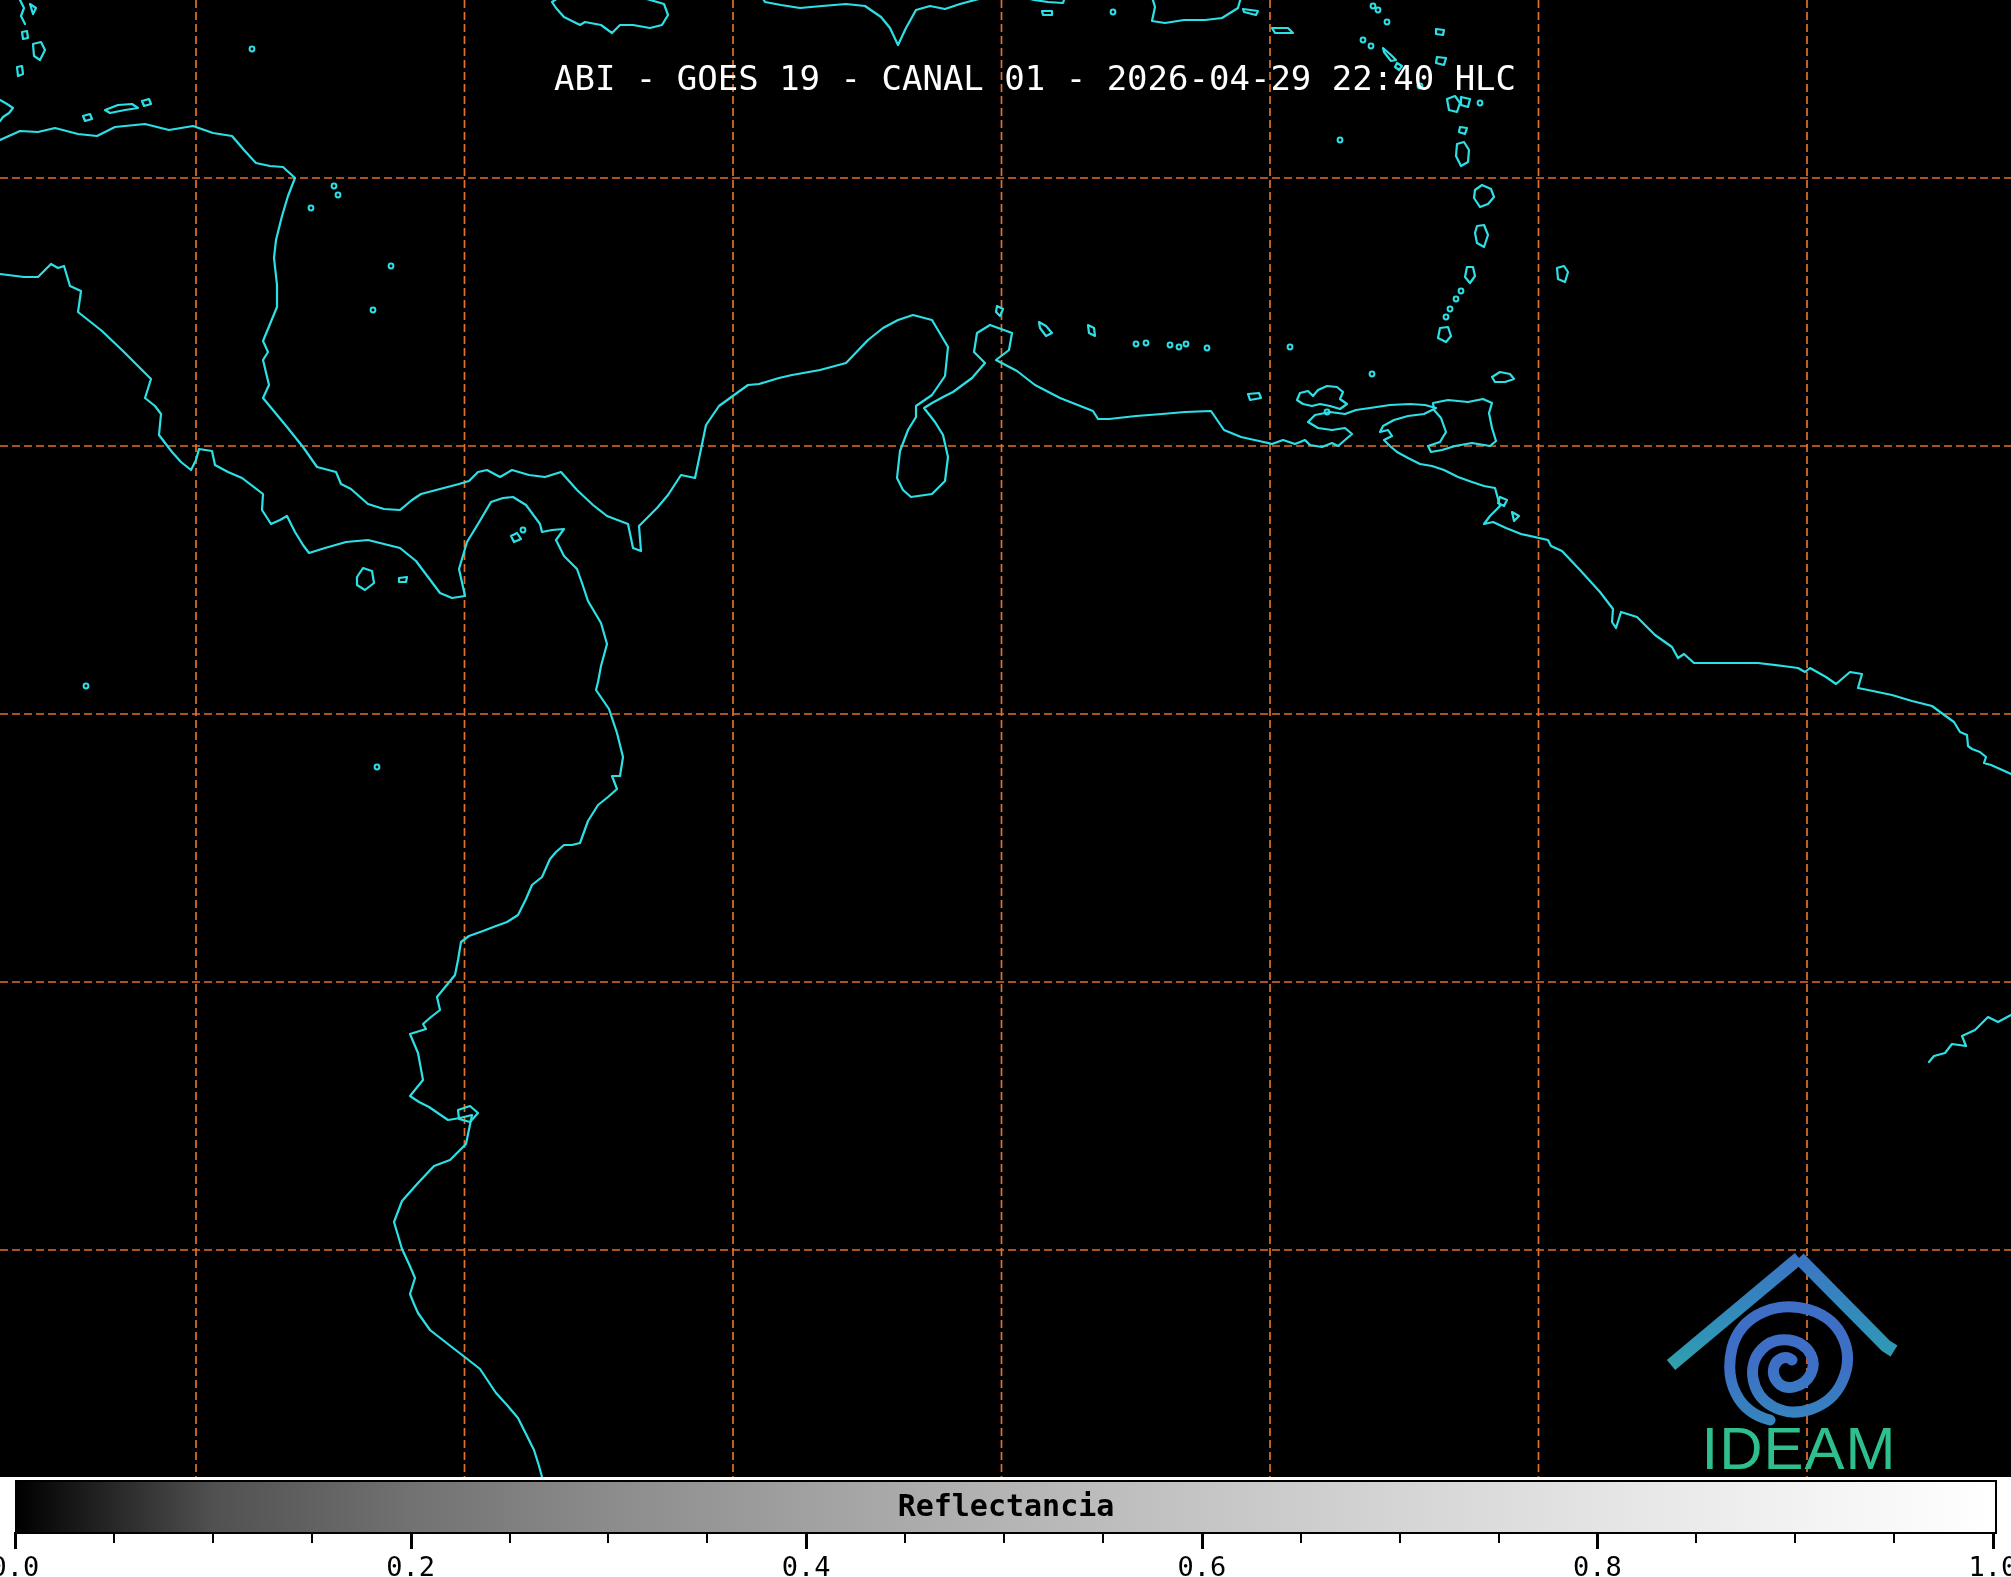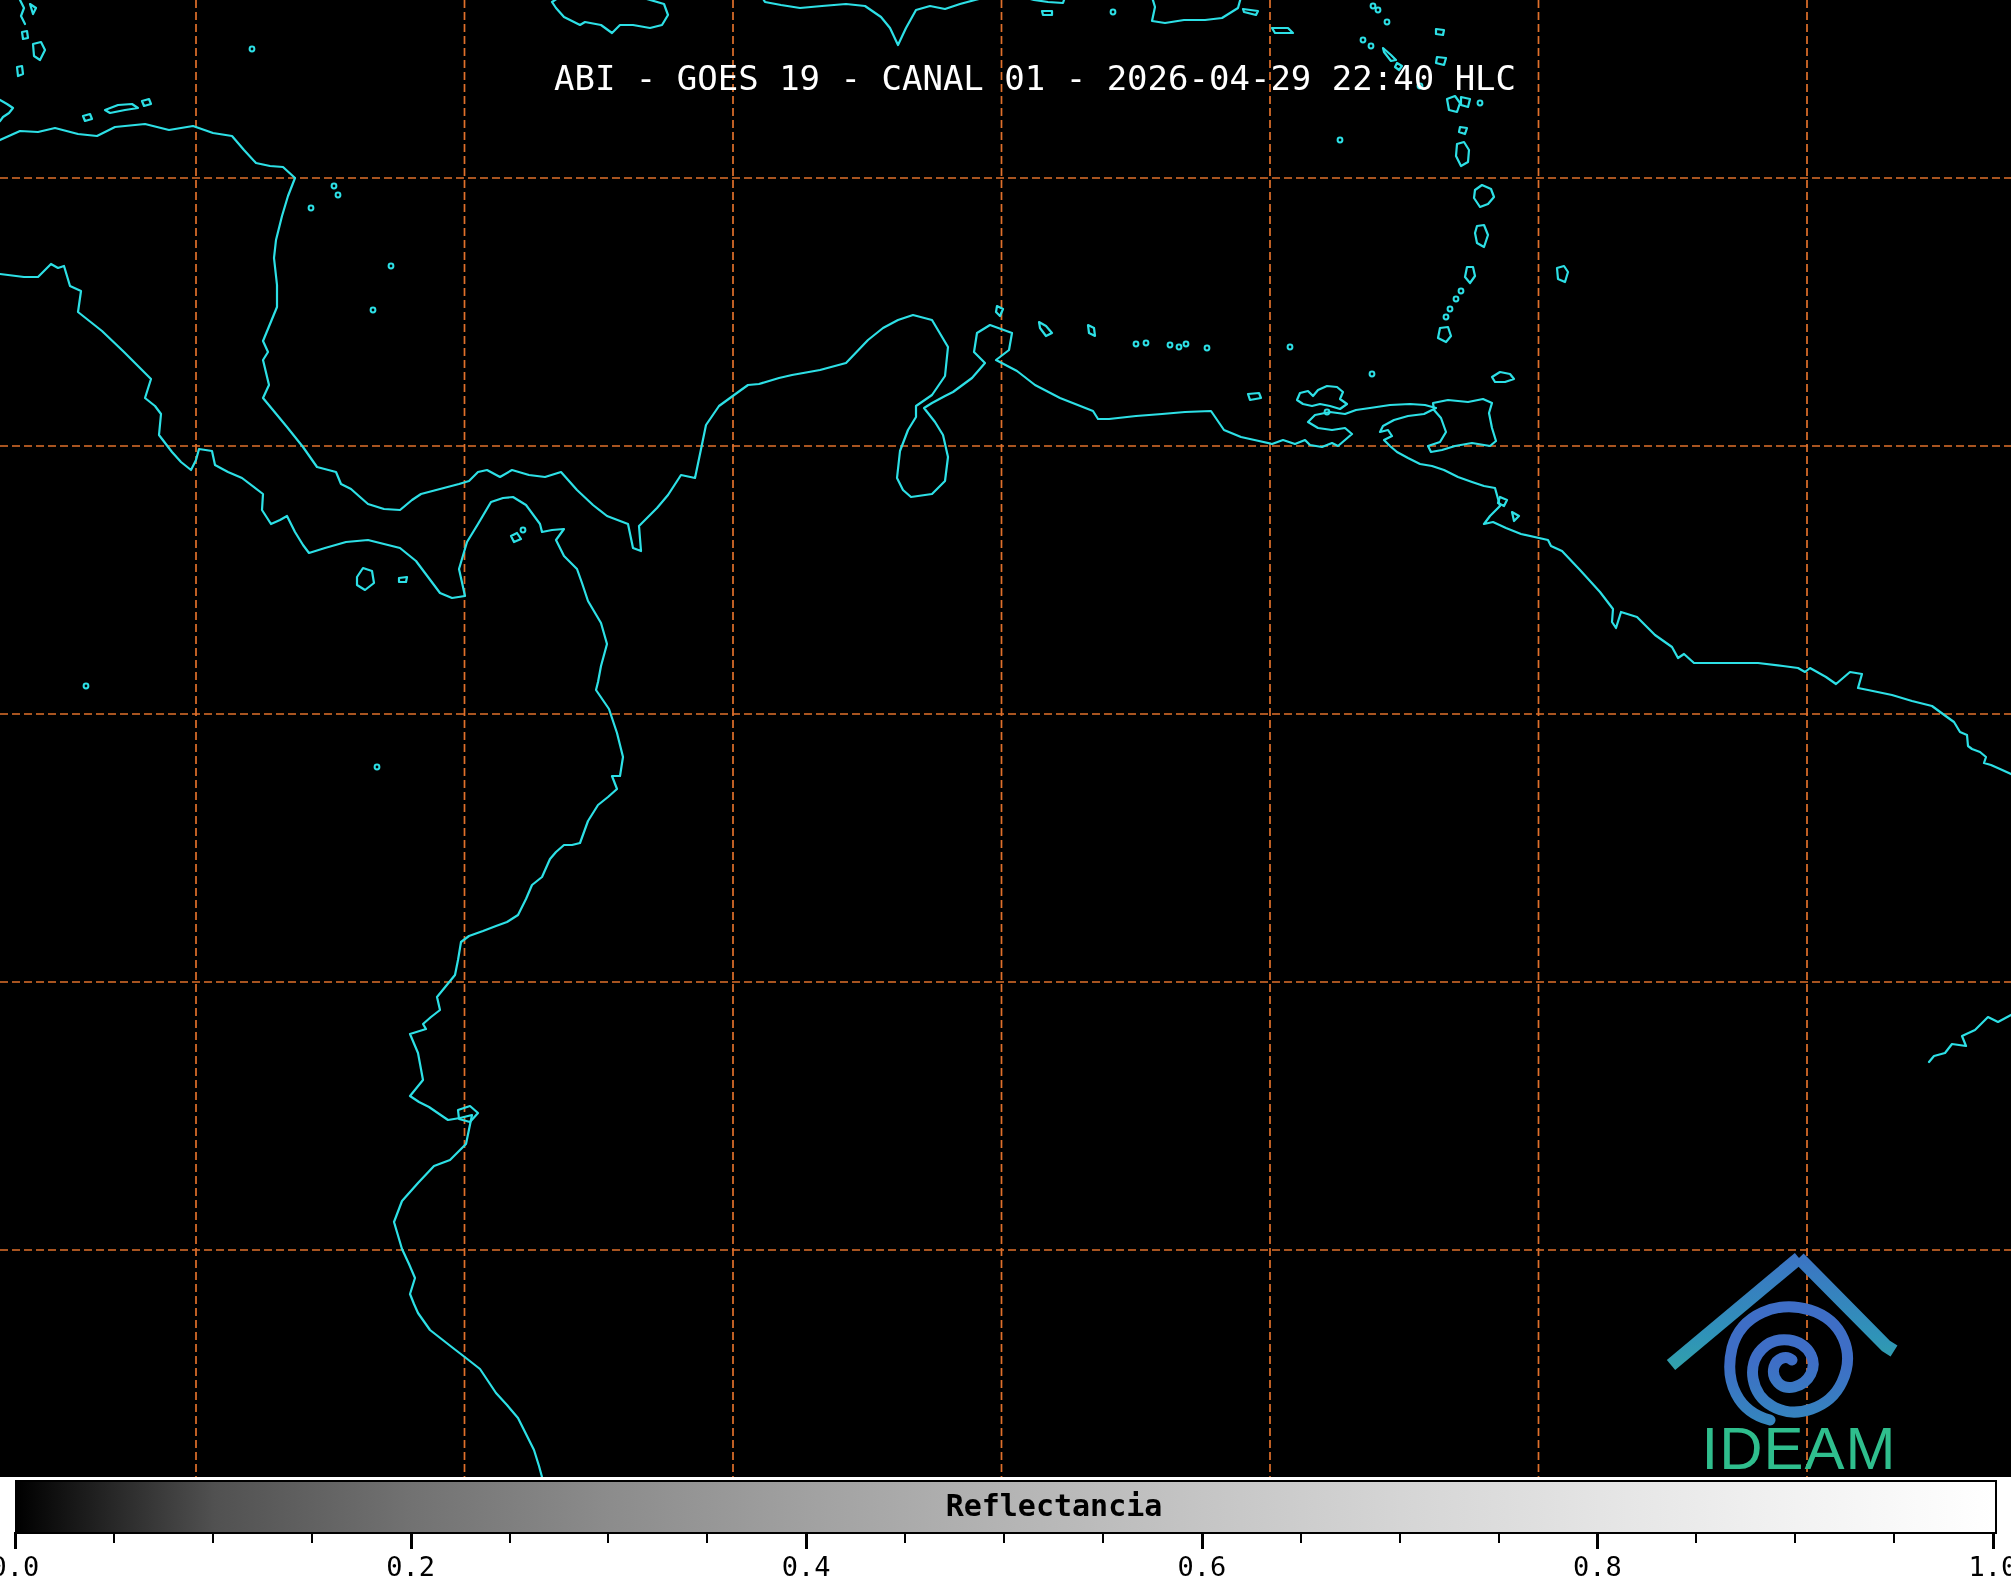--- a/index.html
+++ b/index.html
@@ -9,21 +9,21 @@
   .map svg{display:block}
   .map-title{position:absolute;left:1035px;top:58px;transform:translateX(-50%);
              white-space:nowrap;color:#fff;font-size:34px;font-weight:normal;letter-spacing:0;}
   .logo{position:absolute;left:1650px;top:1240px;width:260px;height:240px;}
   .logo-text{position:absolute;left:1780px;top:1414px;transform:translateX(-50%);
              font-family:"Liberation Sans",sans-serif;font-weight:normal;font-size:60px;
              letter-spacing:1px;margin-left:19px;}
   .strip{position:absolute;left:0;top:1477px;width:2011px;height:100px;background:#fff;}
   .bar{position:absolute;left:15px;top:3px;width:1978px;height:50px;border:2px solid #000;}
   .bar-label{position:absolute;left:50%;top:50%;transform:translate(-50%,-54%);
-             font-weight:bold;font-size:30px;white-space:nowrap;margin-left:48px;}
+             font-weight:bold;font-size:30px;white-space:nowrap;}
   .tick{position:absolute;top:55px;background:#000;}
   .tick.major{width:3px;height:17px;}
   .tick.minor{width:2px;height:11px;}
   .tick-label{position:absolute;top:74px;transform:translateX(-50%);
               font-size:27px;white-space:nowrap;}
 </style>
 </head>
 <body>
 
 <div class="stage">

